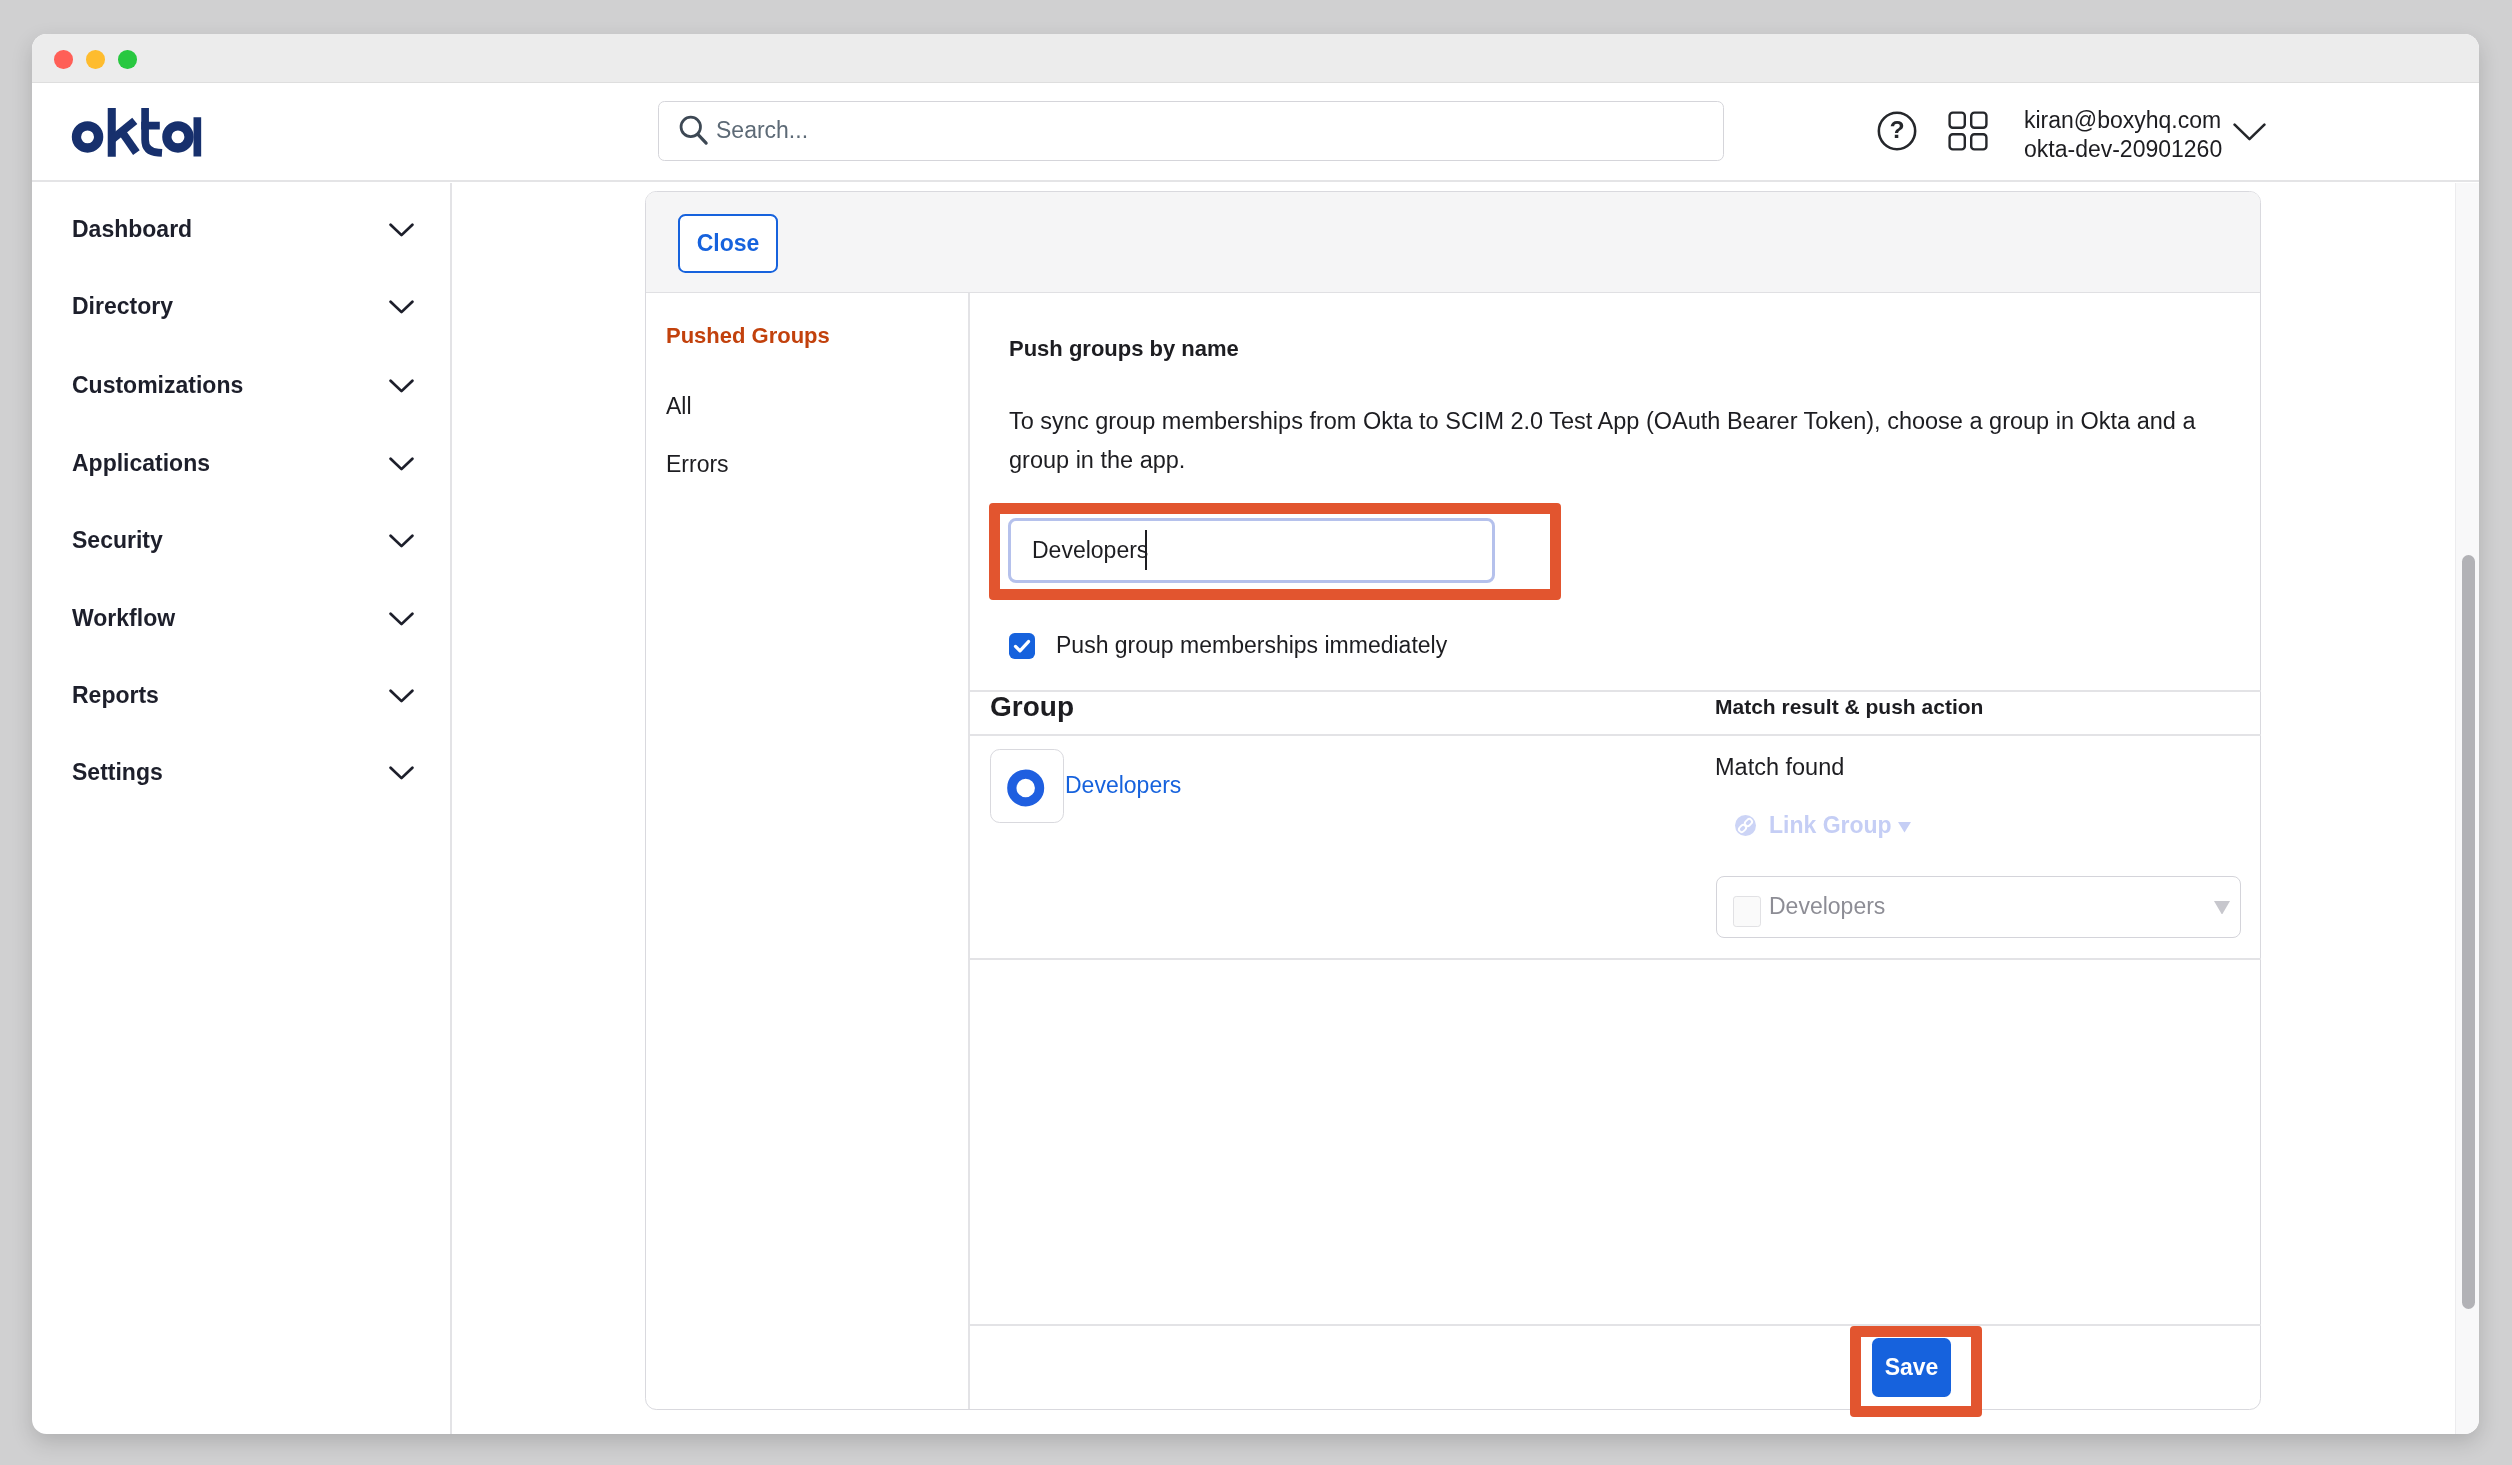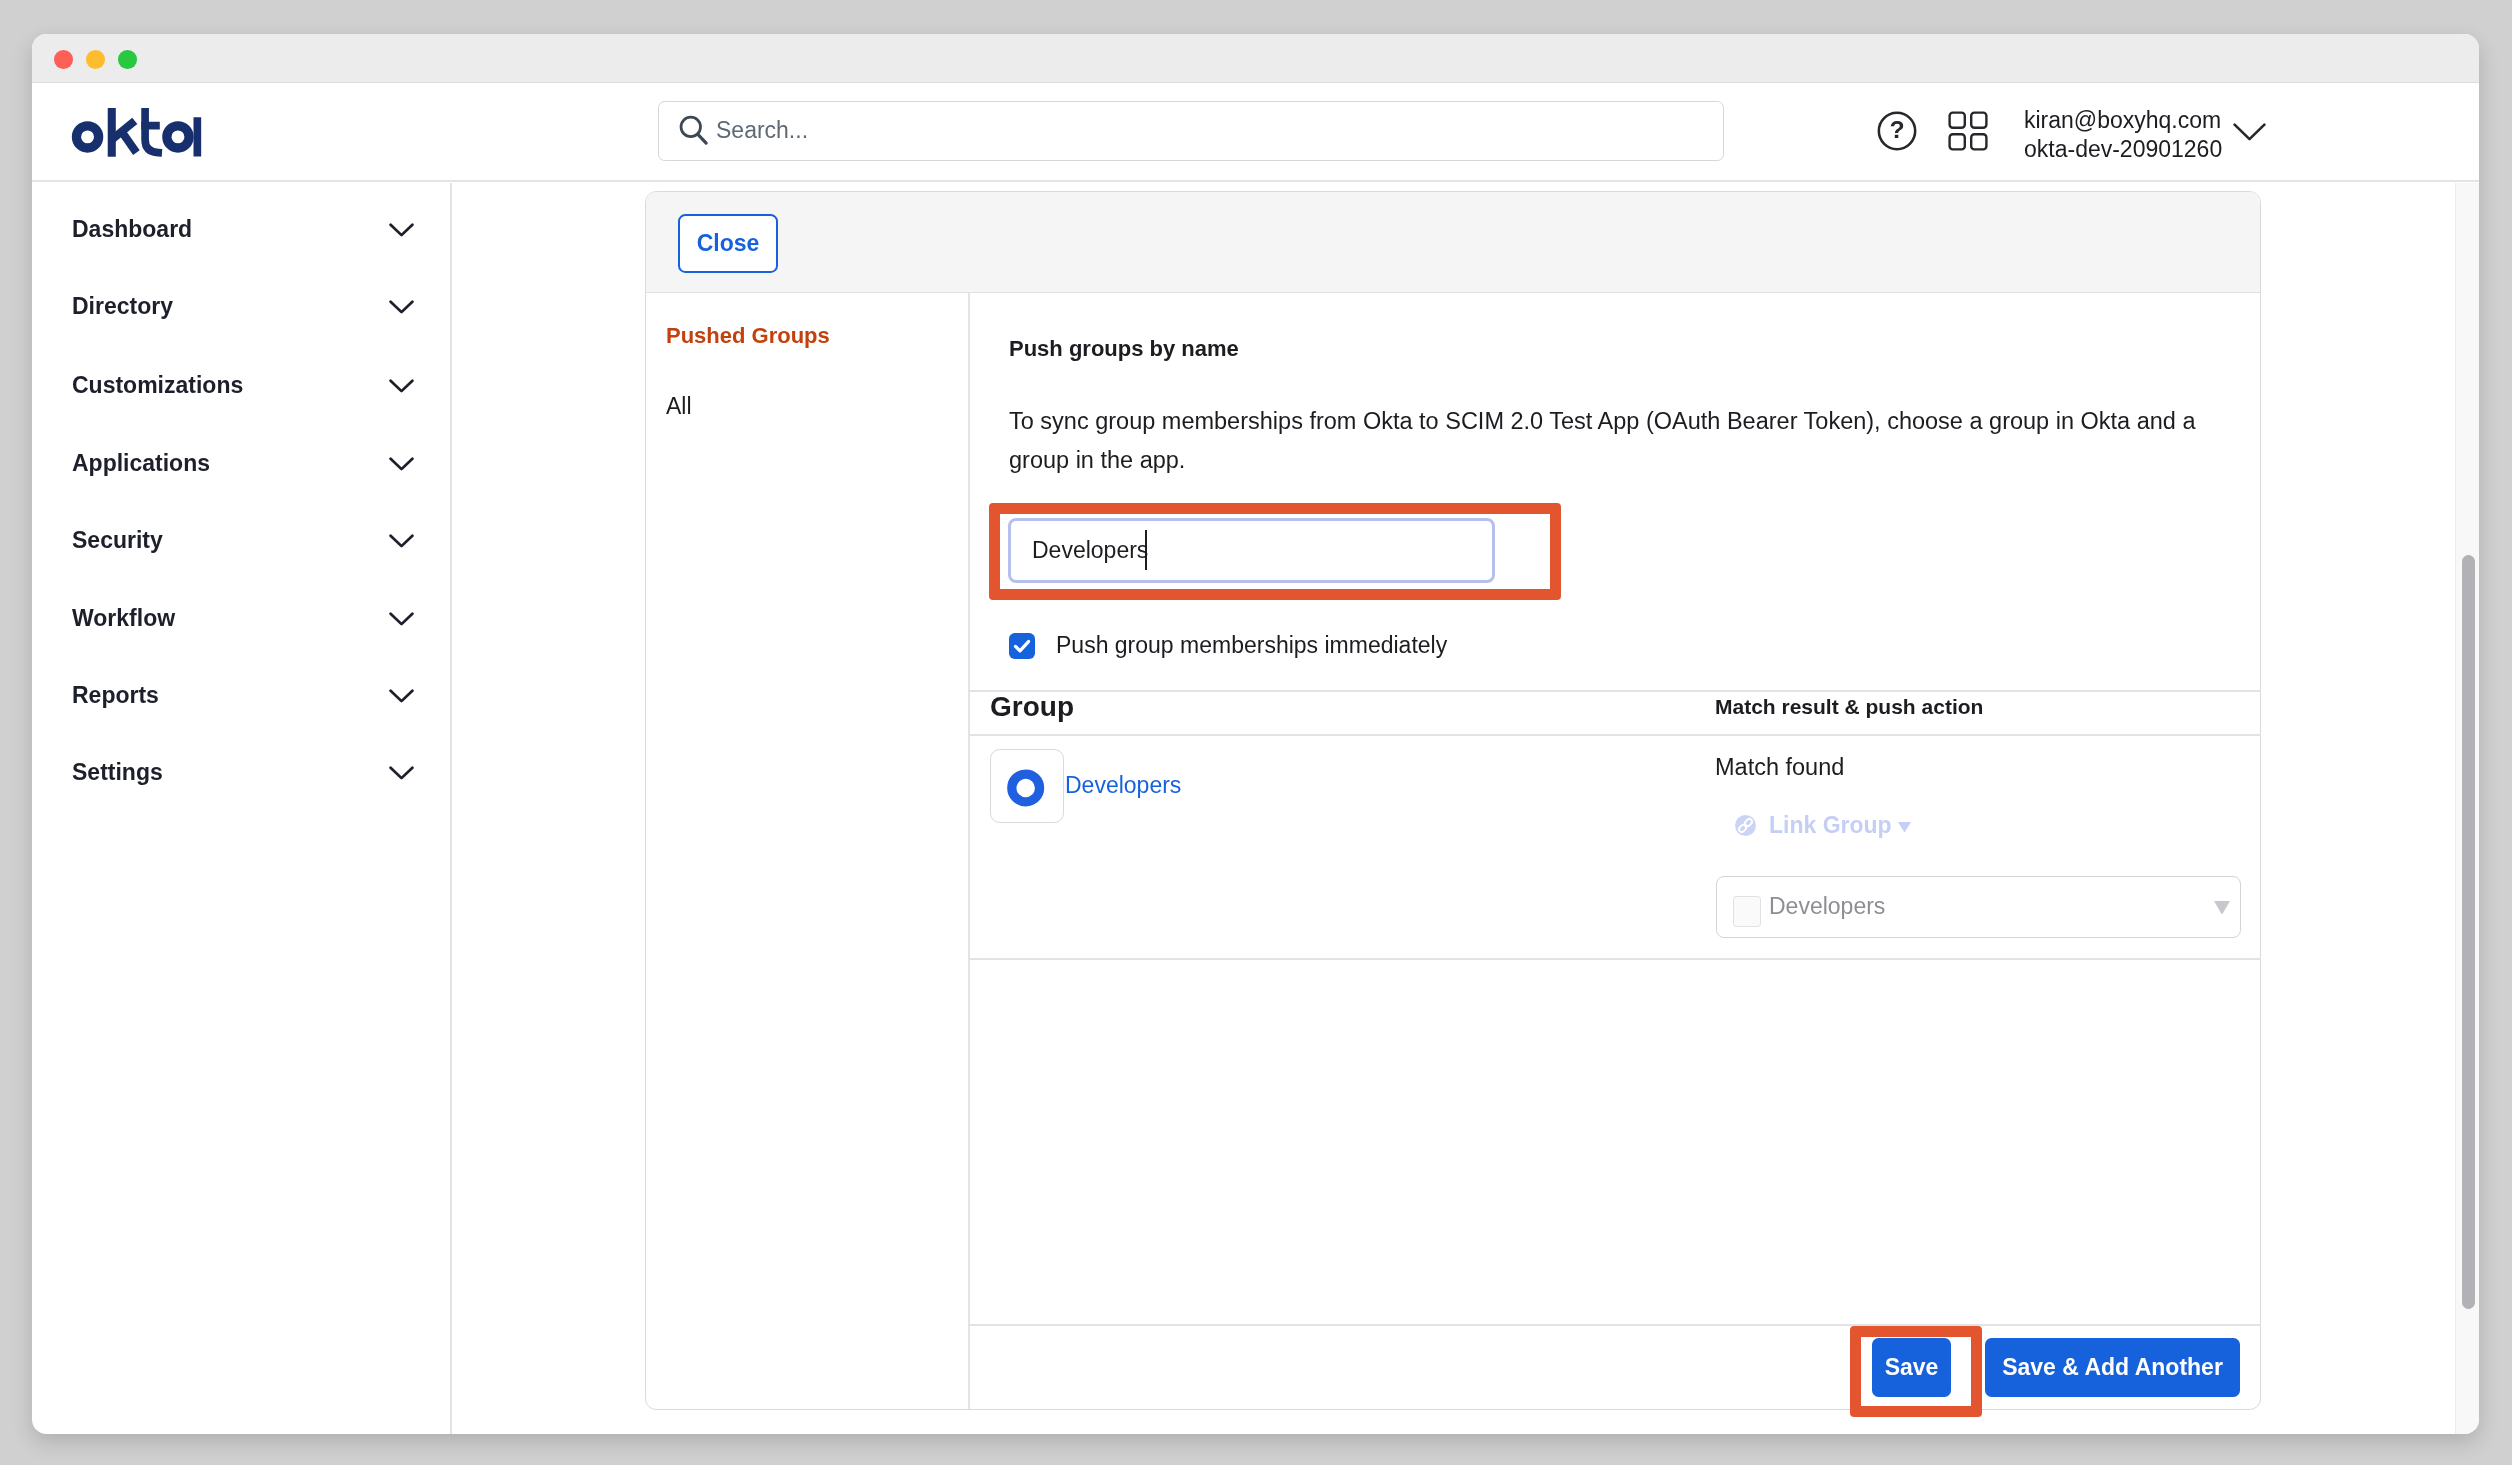--- a/index.html
+++ b/index.html
@@ -101,20 +101,21 @@
       </svg></div>
 
   <div class="panel">
     <div class="panelhead">
       <div class="closebtn">Close</div>
     </div>
     <div class="vline" style="left:322px; top:101px; width:1.6px; bottom:0;"></div>
 
     <div class="navtitle">Pushed Groups</div>
     <div class="navitem" style="top:185px;">All</div>
+    <div class="navitem" style="top:243px;">Errors</div>
 
     <div class="content">
       <div class="abs h2" style="left:363px; top:142px; line-height:29px;">Push groups by name</div>
       <div class="abs" style="left:363px; top:210px; font-size:23.5px; line-height:39px; color:#1d1d21;">To sync group memberships from Okta to SCIM 2.0 Test App (OAuth Bearer Token), choose a group in Okta and a<br>group in the app.</div>
 
       <div class="orange" style="left:343px; top:311px; width:572px; height:97px;"></div>
       <div class="abs" style="left:362px; top:326px; width:487px; height:65px; border:3.2px solid #b5c1ec; border-radius:8px; background:#fff;">
         <span style="position:absolute; left:21px; top:16px; font-size:23px; line-height:26px; color:#1d1d21;">Developers</span>
         <span style="position:absolute; left:134px; top:9px; width:2.4px; height:40px; background:#1d1d21;"></span>
       </div>
@@ -158,21 +159,20 @@
         <div style="position:absolute; left:52px; top:16px; font-size:23px; line-height:26px; color:#8d8d95;">Developers</div>
         <svg style="position:absolute; left:497px; top:23.5px;" width="16" height="13.8" viewBox="0 0 20 17">
             <polygon points="0,0 20,0 10,17" fill="#c7c7cd"></polygon>
           </svg>
       </div>
 
       <div class="hline" style="left:324px; top:766px; width:1291px; height:1.6px;"></div>
 
       <div class="hline" style="left:324px; top:1132px; width:1291px; height:1.6px;"></div>
       <div class="btn" style="left:1226px; top:1146px; width:79px;">Save</div>
-      <div class="btn" style="left:1339px; top:1146px; width:255px;">Save &amp; Add Another</div>
       <div class="orange" style="left:1204px; top:1134px; width:132px; height:91px;"></div>
     </div>
   </div>
 
   <div class="abs" style="left:2423px; top:149px; width:24px; bottom:0; background:#f8f8f9; border-left:0.8px solid #ececee;"></div>
   <div class="abs" style="left:2430px; top:521px; width:13px; height:754px; background:#b2b2b6; border-radius:6.5px;"></div>
 </div>
 
 
 </body></html>

